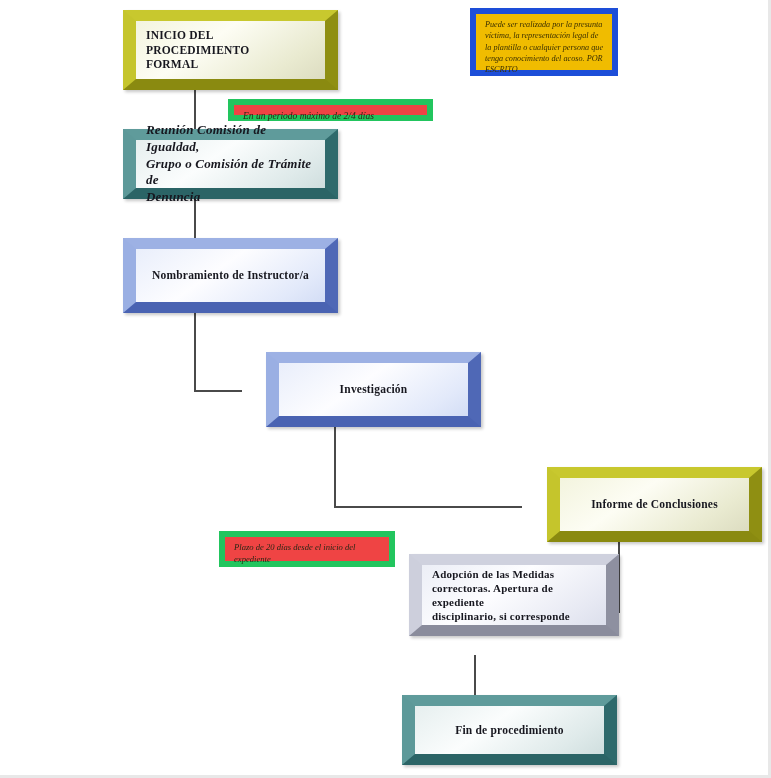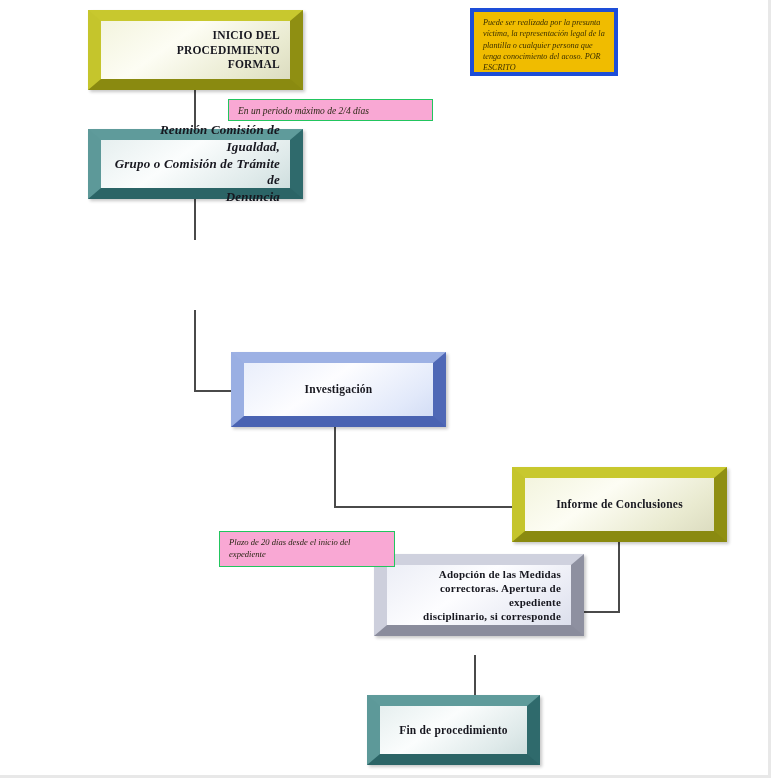--- a/index.html
+++ b/index.html
@@ -41,25 +41,26 @@
   .conn.v { width: 2px; }
   .conn.h { height: 2px; }
 
   
   .node {
     position: absolute;
     box-sizing: border-box;
     display: flex;
     align-items: center;
     justify-content: center;
-    text-align: right;
+    text-align: left;
     font-weight: bold;
     color: #17171f;
     letter-spacing: .2px;
     line-height: 1.28;
+    margin-left: 35px;
   }
   .node .label {
     position: relative;
     z-index: 3;
     padding: 0 10px;
     white-space: pre-line;
   }
 
   
   .node.olive {
@@ -109,27 +110,27 @@
   
   .note {
     position: absolute;
     box-sizing: border-box;
     font-style: italic;
     line-height: 1.38;
     color: #2a2310;
     padding: 5px 7px 5px 9px;
   }
   .note.pale {
-    background: #f9a8d4;
-    border: 1px solid #22c55e;
+    background: #ef4444;
+    border: 6px solid #22c55e;
     color: #2b2715;
   }
   .note.amber {
     background: #f0bc00;
-    border: 4px solid #1d4ed8;
+    border: 6px solid #1d4ed8;
     color: #3a2f00;
   }
 </style>
 </head>
 <body>
 
 <div id="canvas">
 
   <div id="page-edge-right"></div>
   <div id="page-edge-bottom"></div>
@@ -153,36 +154,39 @@
     <span class="label">INICIO DEL PROCEDIMIENTO
 FORMAL</span>
   </div>
 
   <div class="node teal" style="left:88px; top:129px; width:215px; height:70px; font-size:13px;font-style:italic;">
     <span class="label">Reunión Comisión de Igualdad,
 Grupo o Comisión de Trámite de
 Denuncia</span>
   </div>
 
+  <div class="node blue" style="left:88px; top:238px; width:215px; height:75px; font-size:11.5px;">
+    <span class="label">Nombramiento de Instructor/a</span>
+  </div>
 
   <div class="node olive" style="left:512px; top:467px; width:215px; height:75px; font-size:11.5px;">
     <span class="label">Informe de Conclusiones</span>
   </div>
 
   <div class="node blue" style="left:231px; top:352px; width:215px; height:75px; font-size:11.5px;">
     <span class="label">Investigación</span>
   </div>
 
   <div class="node grey" style="left:374px; top:554px; width:210px; height:82px; font-size:11px;">
     <span class="label">Adopción de las Medidas
 correctoras. Apertura de expediente
 disciplinario, si corresponde</span>
   </div>
 
-  <div class="node teal" style="left:367px; top:695px; width:173px; height:70px; font-size:11.5px;">
+  <div class="node teal" style="left:367px; top:695px; width:215px; height:70px; font-size:11.5px;">
     <span class="label">Fin de procedimiento</span>
   </div>
 
   <div class="note amber" style="left:470px; top:8px; width:148px; height:68px; font-size:8.2px;">
     <span>Puede ser realizada por la presunta víctima, la representación legal de la plantilla o cualquier persona que tenga conocimiento del acoso. POR ESCRITO</span>
   </div>
 
   <div class="note pale" style="left:228px; top:99px; width:205px; height:22px; font-size:9.5px;">
     <span>En un periodo máximo de 2/4 días</span>
   </div>

